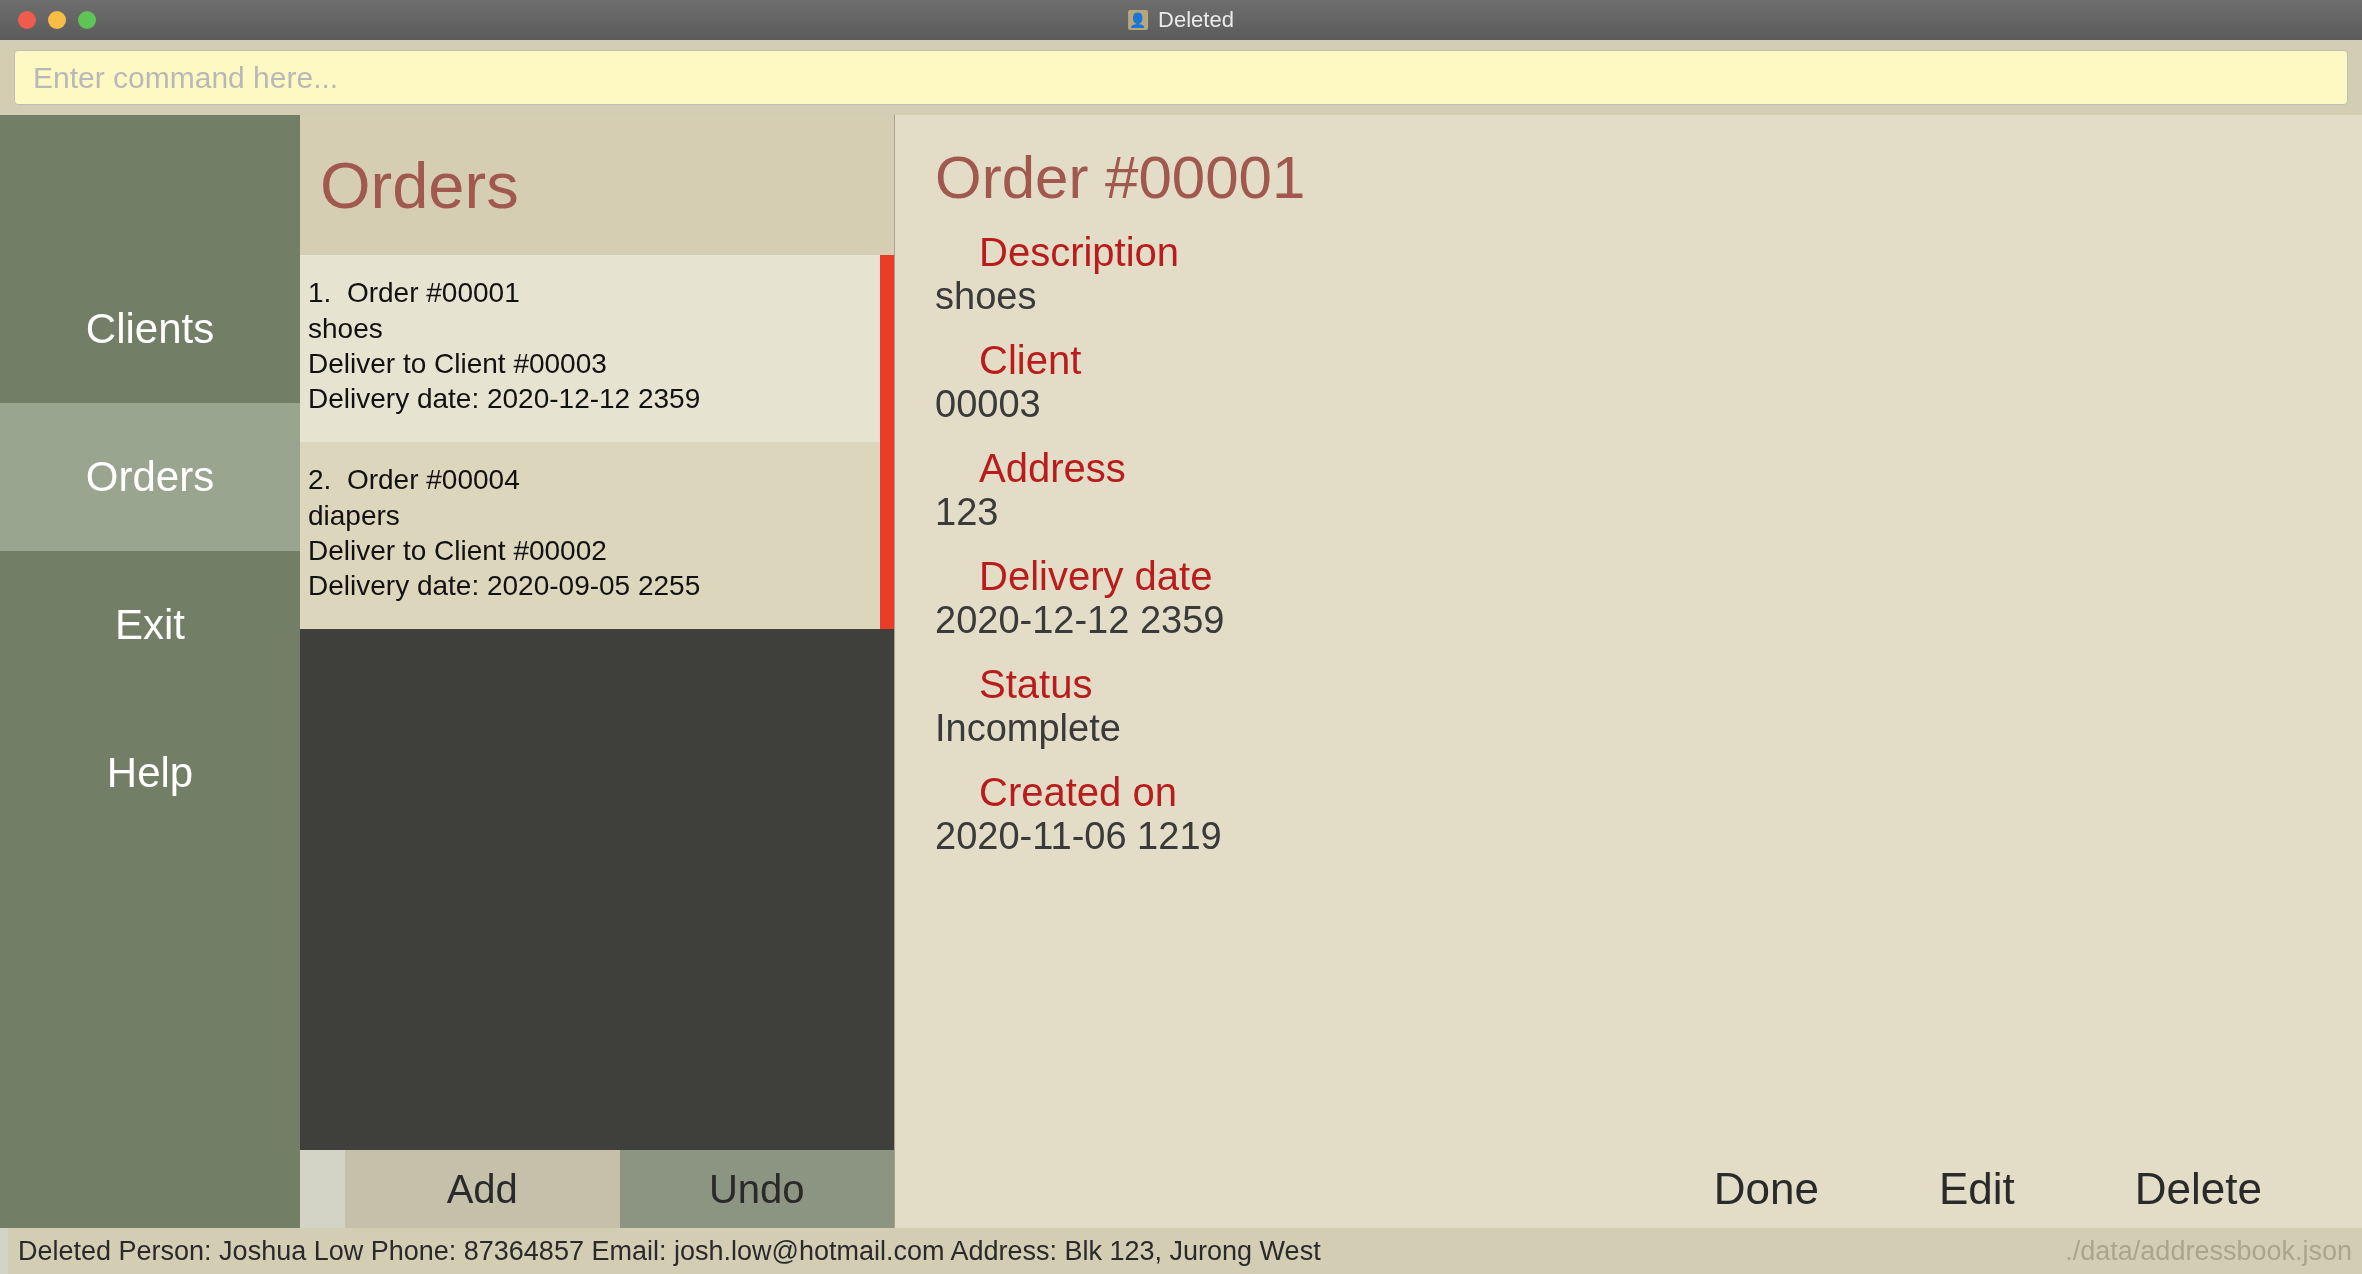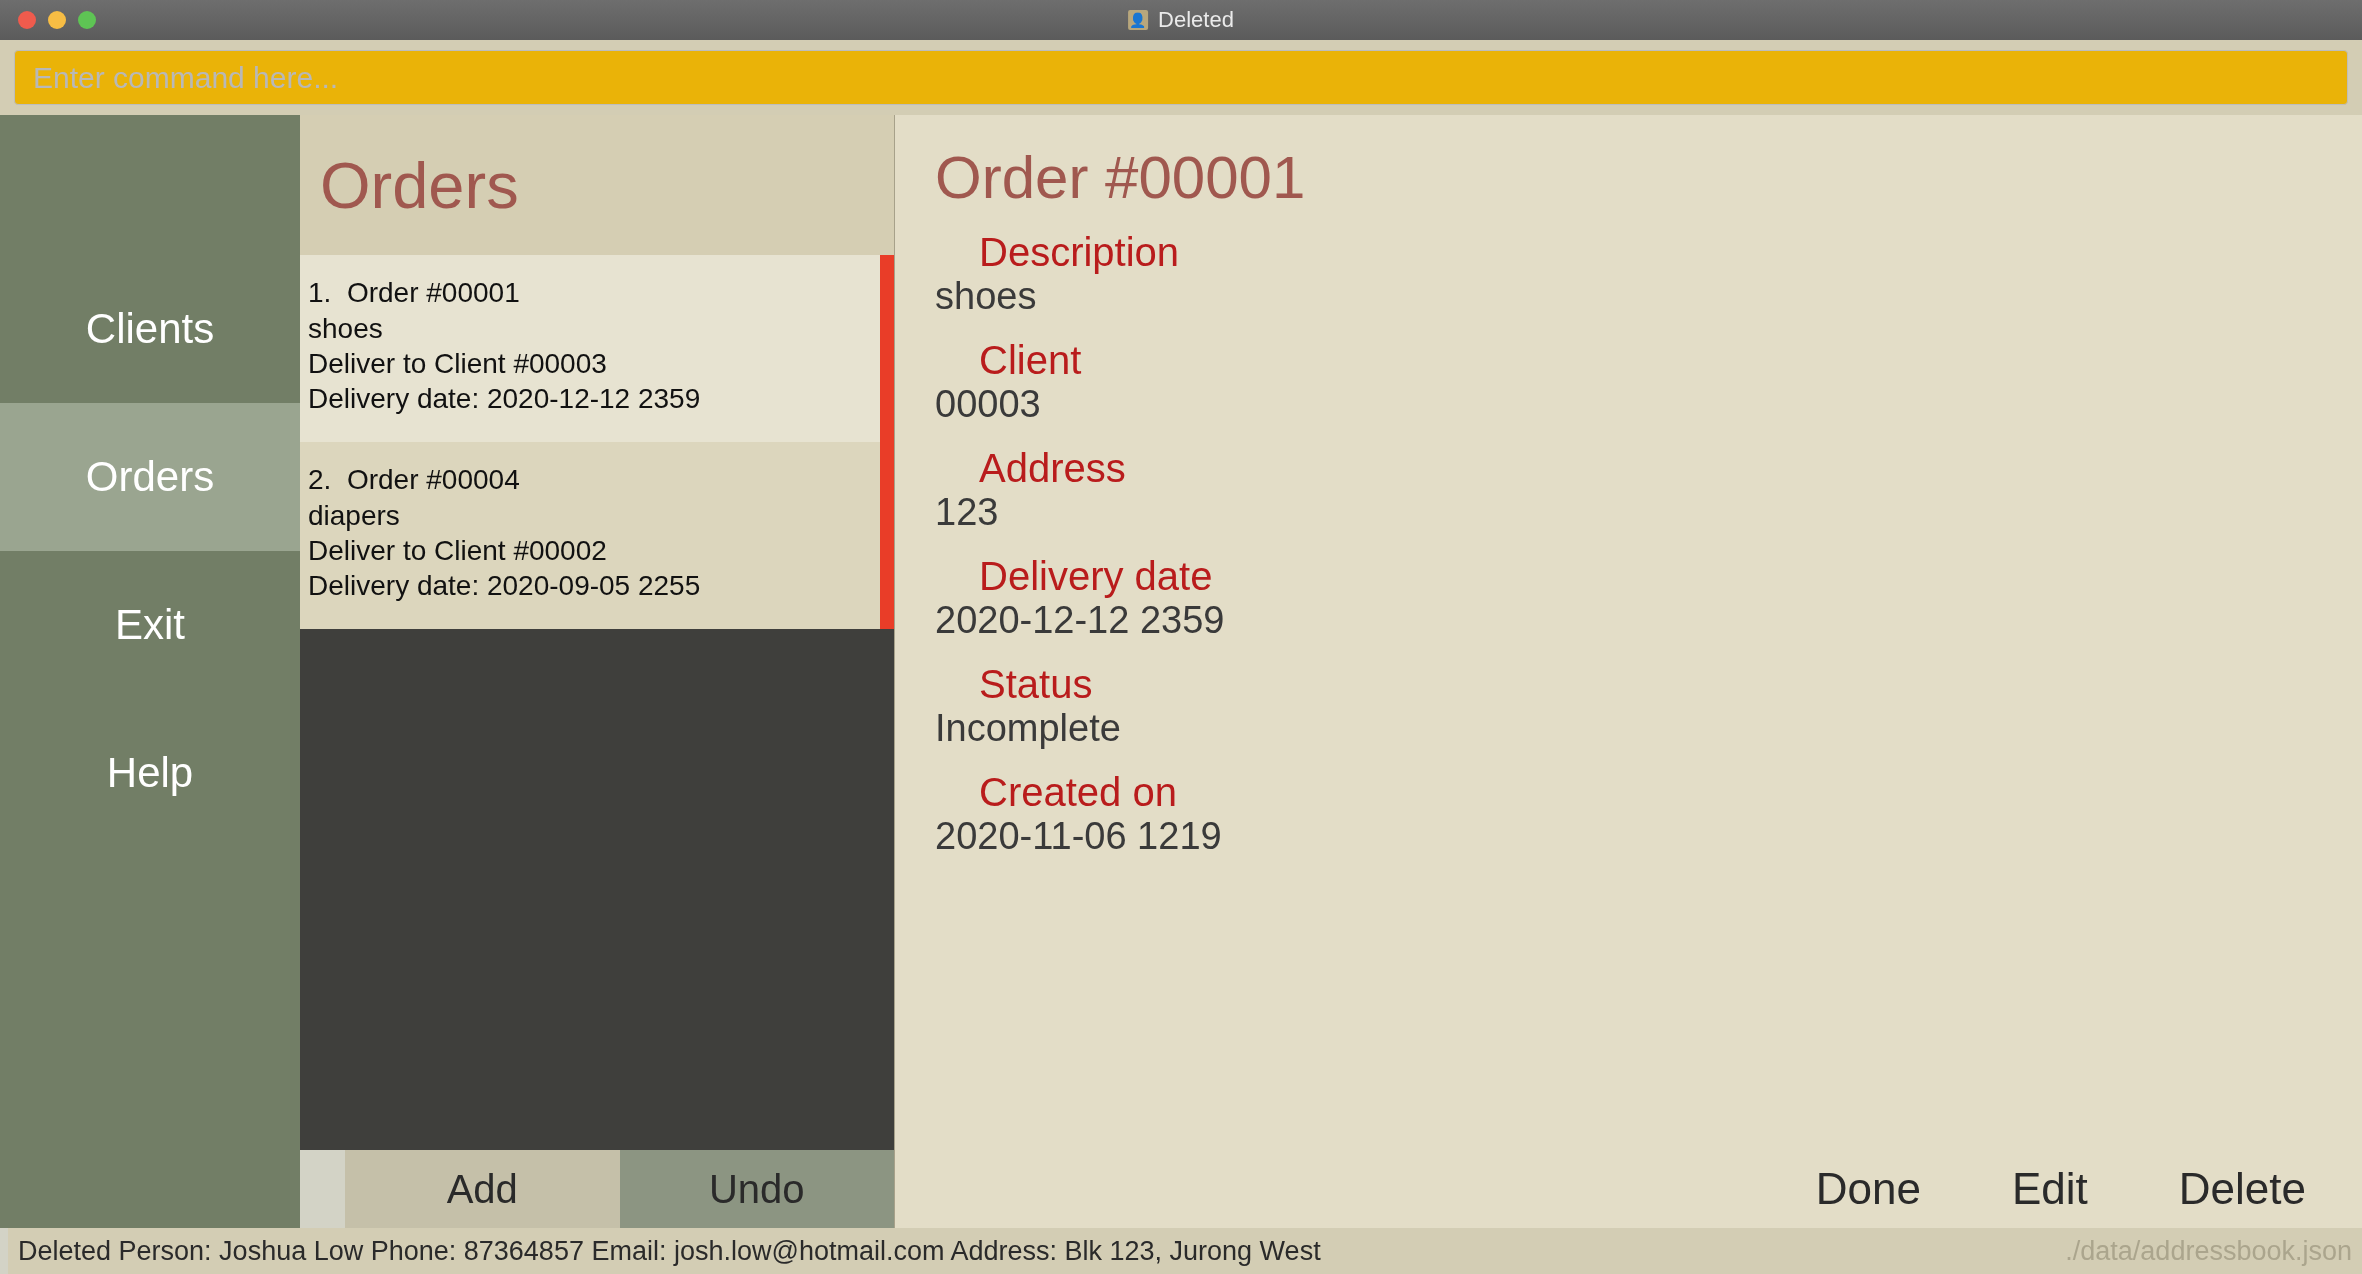--- a/index.html
+++ b/index.html
@@ -8,21 +8,21 @@
 
   
   .titlebar{ height:40px; background:linear-gradient(#6e6e6e,#5b5b5b); display:flex; align-items:center; position:relative; }
   .traffic{ display:flex; gap:12px; margin-left:18px; }
   .traffic .dot{ width:18px; height:18px; border-radius:50%; }
   .title-center{ position:absolute; left:50%; transform:translateX(-50%); display:flex; align-items:center; gap:10px; color:#eaeaea; font-size:22px; font-weight:400; }
   .title-icon{ width:20px; height:20px; background:#b8a77c; display:flex; align-items:center; justify-content:center; font-size:14px; color:#5c4e2f; border-radius:2px;}
 
   
   .command-row{ height:75px; background:#d3cdb4; padding:10px 14px; }
-  .command-input{ width:100%; height:55px; border:1px solid #bdbdbd; border-radius:4px; font-size:30px; color:#444; padding:8px 18px; background:#eab308; outline:none; }
+  .command-input{ width:100%; height:55px; border:1px solid #bdbdbd; border-radius:4px; font-size:30px; color:#444; padding:8px 18px; background:#fef9c3; outline:none; }
   .command-input::placeholder{ color:#b8b8b8; }
 
   
   .main{ display:flex; height:1113px; }
 
   
   .sidebar{ width:300px; background:#727e66; display:flex; flex-direction:column; }
   .sidebar-pad{ height:140px; }
   .side-item{ height:148px; display:flex; align-items:center; justify-content:center; color:#fff; font-size:42px; font-weight:400; cursor:pointer; }
   .side-item.active{ background:#9aa590; }
@@ -42,21 +42,21 @@
   .list-btn{ flex:1; display:flex; align-items:center; justify-content:center; font-size:40px; color:#2a2a2a; cursor:pointer; }
   .list-btn.add{ background:#c5c0a9; }
   .list-btn.undo{ background:#8c9582; }
 
   
   .detail{ flex:1; background:#e3ddc7; padding:28px 40px 0; position:relative; }
   .detail h1{ color:#a0584f; font-size:60px; font-weight:400; margin-bottom:18px; }
   .field{ margin-bottom:20px; }
   .field .label{ color:#b91c1c; font-size:40px; font-weight:400;margin-left:44px; }
   .field .value{ color:#3a3a3a; font-size:38px; }
-  .detail-actions{ position:absolute; bottom:0; left:0; right:0; height:78px; display:flex; justify-content:flex-end; align-items:center; padding-right:56px; gap:91px; }
+  .detail-actions{ position:absolute; bottom:0; left:0; right:0; height:78px; display:flex; justify-content:flex-end; align-items:center; padding-right:100px; gap:120px; }
   .detail-actions .btn{ font-size:44px; color:#2a2a2a; cursor:pointer; }
 
   
   .statusbar{ height:46px; background:#d3cdb4; display:flex; align-items:center; padding:0 10px;margin-left:8px; }
   .status-left{ font-size:27px; color:#2a2a2a; }
   .status-right{ margin-left:auto; font-size:27px; color:#aba58d; }
 </style>
 </head>
 <body>
 

